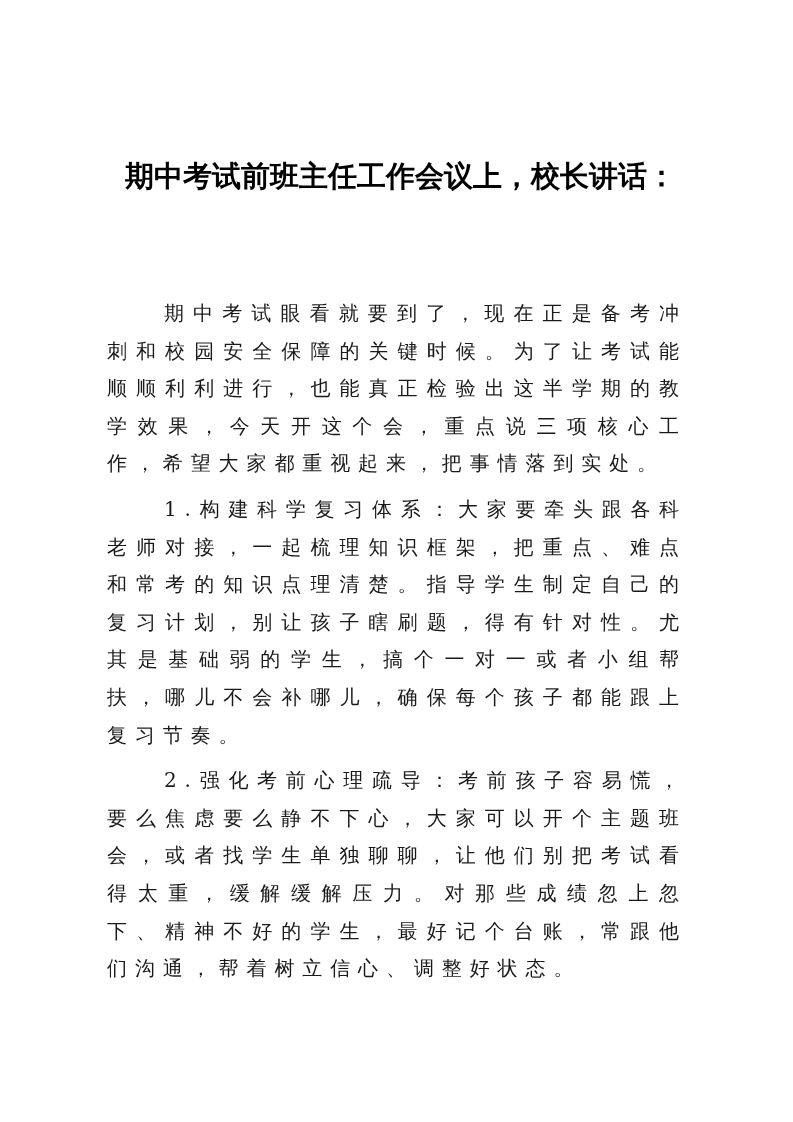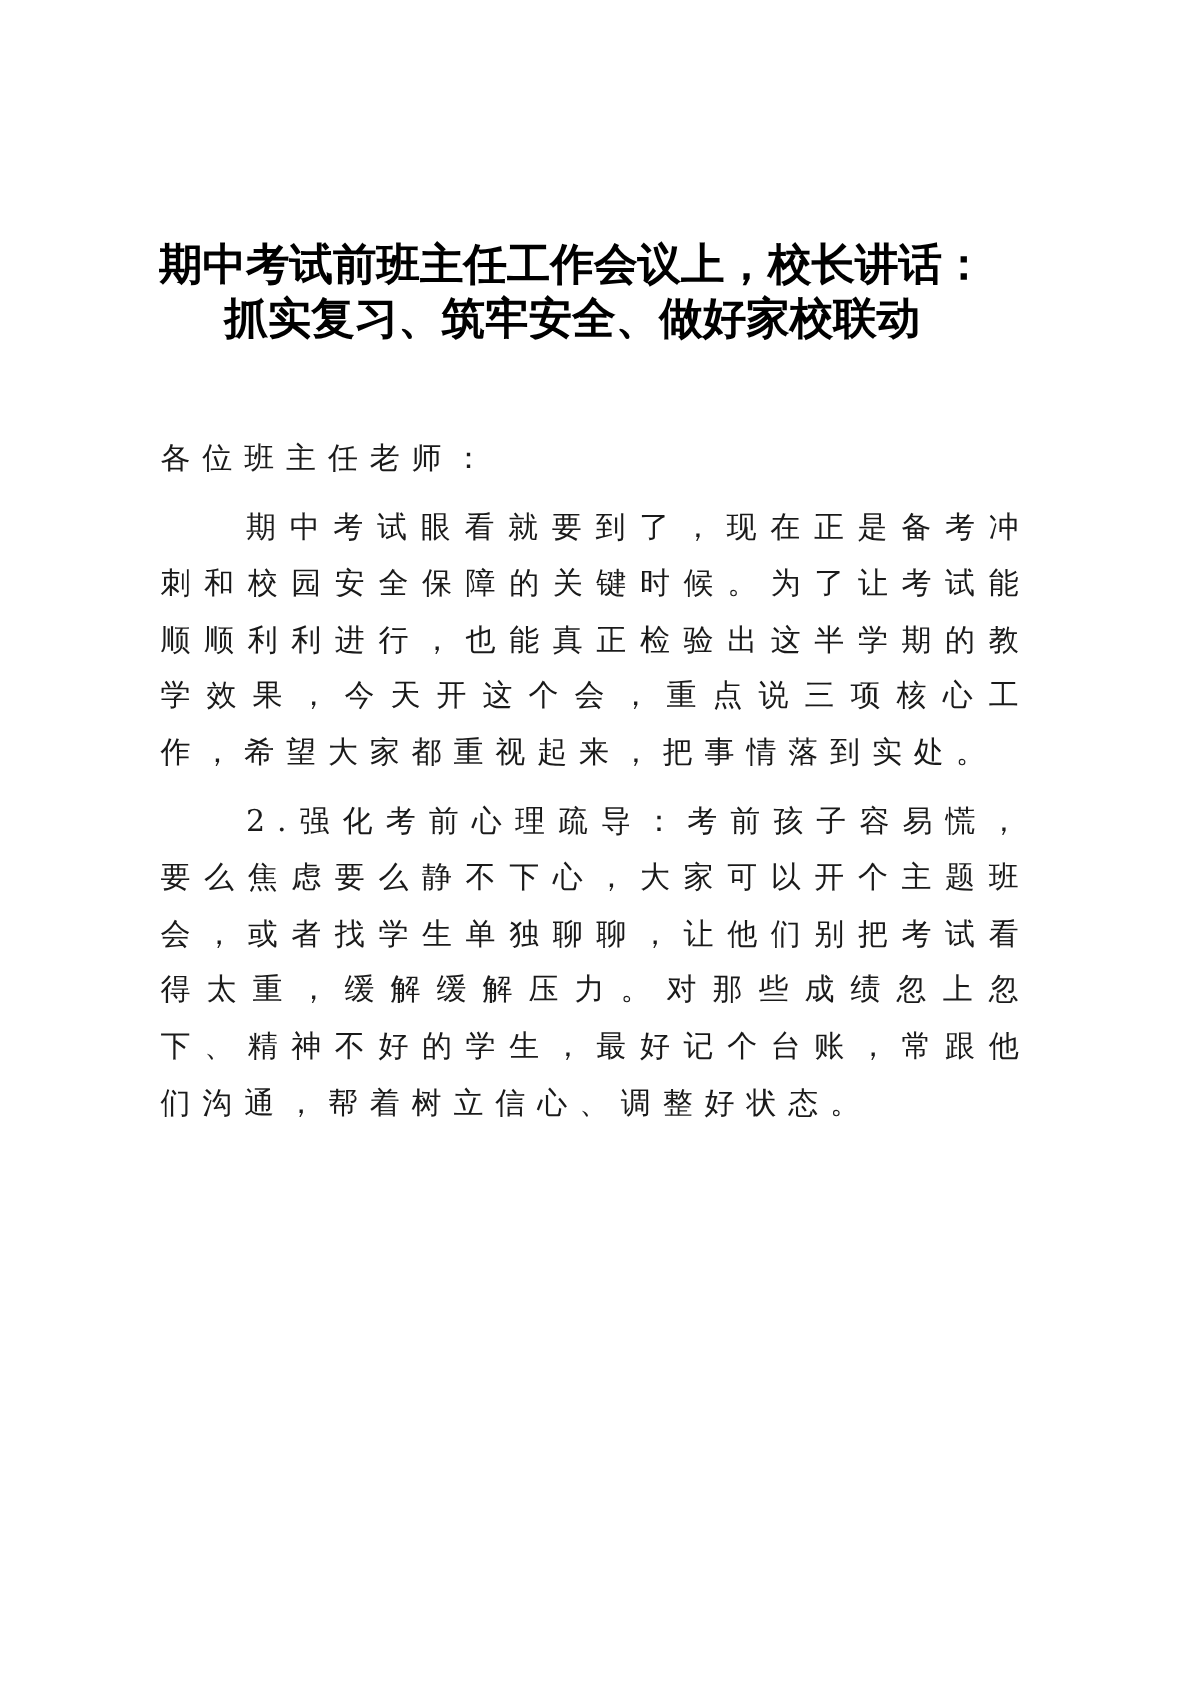--- a/index.html
+++ b/index.html
@@ -18,21 +18,21 @@
     .page {
       position: absolute;
       left: 0;
       top: 0;
       width: 793px;
       height: 1122px;
       background: #ffffff;
     }
     .title-block {
       position: absolute;
-      left: 75px;
+      left: 94px;
       top: 158px;
       width: 613px;
       text-align: center;
       font-family: "DejaVu Sans", "Liberation Sans", sans-serif;
       font-weight: bold;
       font-size: 29px;
       line-height: 36px;
       letter-spacing: 0px;
       color: #000000;
     }
@@ -63,22 +63,21 @@
       margin-top: 8px;
     }
   </style>
 </head>
 <body>
 
 <div class="page">
 
   <div class="title-block">
     <span class="title-line">期中考试前班主任工作会议上，校长讲话：</span>
-    <span class="title-line">抓实复习、筑牢安全、做好家校联动</span>
   </div>
 
   <div class="body-block">
-    <p class="para">各位班主任老师：</p>
     <p class="para indent gap">期中考试眼看就要到了，现在正是备考冲刺和校园安全保障的关键时候。为了让考试能顺顺利利进行，也能真正检验出这半学期的教学效果，今天开这个会，重点说三项核心工作，希望大家都重视起来，把事情落到实处。</p>
+    <p class="para indent gap">1.构建科学复习体系：大家要牵头跟各科老师对接，一起梳理知识框架，把重点、难点和常考的知识点理清楚。指导学生制定自己的复习计划，别让孩子瞎刷题，得有针对性。尤其是基础弱的学生，搞个一对一或者小组帮扶，哪儿不会补哪儿，确保每个孩子都能跟上复习节奏。</p>
     <p class="para indent gap">2.强化考前心理疏导：考前孩子容易慌，要么焦虑要么静不下心，大家可以开个主题班会，或者找学生单独聊聊，让他们别把考试看得太重，缓解缓解压力。对那些成绩忽上忽下、精神不好的学生，最好记个台账，常跟他们沟通，帮着树立信心、调整好状态。</p>
   </div>
 
 </div>
 
 </body></html>

